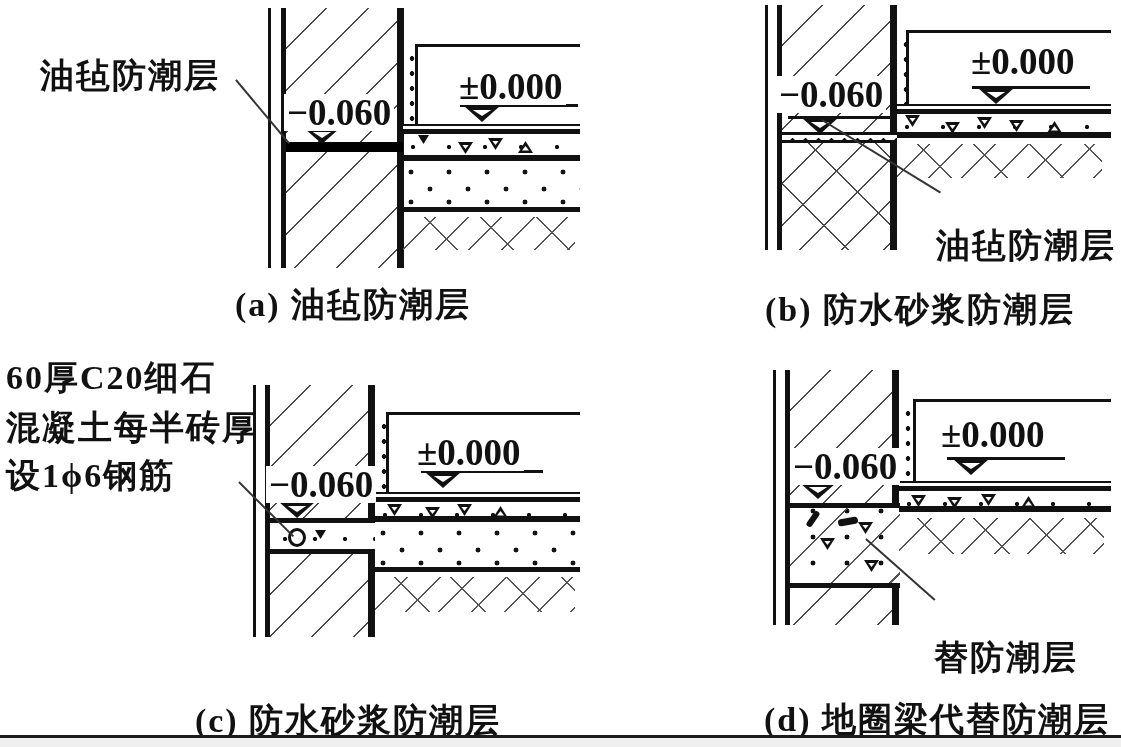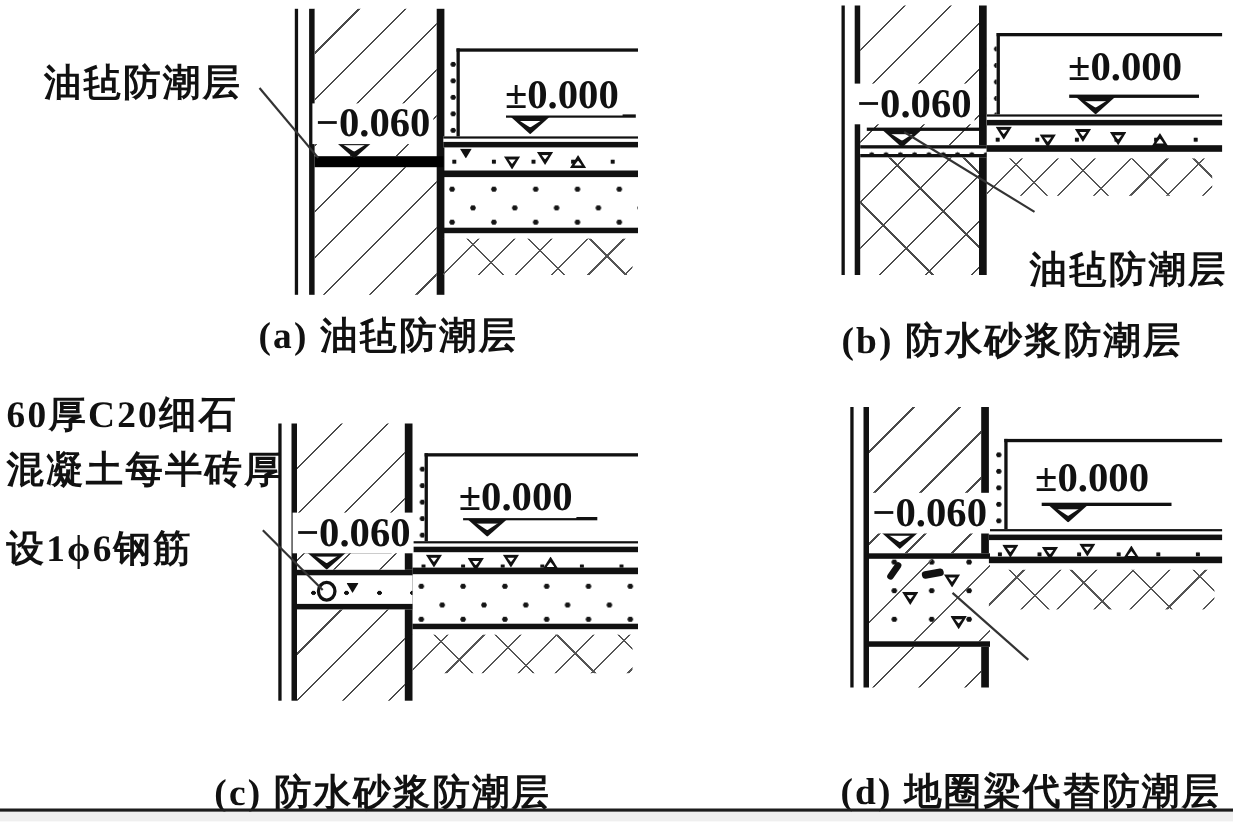--- a/index.html
+++ b/index.html
@@ -167,21 +167,21 @@
     <i class="tm" style="left:425px;top:472px"></i>
     <div class="elev" style="left:414px;top:434px">±0.000</div>
 
     <div class="hl" style="left:276px;top:500px;width:80px"></div>
     <i class="tm" style="left:279px;top:502px"></i>
     <div class="elev" style="left:266px;top:466px">−0.060</div>
 
     <div class="leader" style="left:239px;top:481px;width:77px;transform:rotate(45deg)"></div>
     <div class="ann" style="left:6px;top:358px">60厚C20细石</div>
     <div class="ann" style="left:6px;top:408px">混凝土每半砖厚</div>
-    <div class="ann" style="left:6px;top:480px">设1ϕ6钢筋</div>
+    <div class="ann" style="left:6px;top:456px">设1ϕ6钢筋</div>
     <div class="caption" style="left:173px;top:698px;width:350px">(c) 防水砂浆防潮层</div>
   </div>
 
   <div class="panel">
     <div class="vl thin" style="left:773px;top:370px;height:255px"></div>
     <div class="vl" style="left:785px;top:370px;height:255px"></div>
     <div class="hatch" style="left:790px;top:370px;width:102px;height:133px"></div>
     <div class="hatch" style="left:790px;top:588px;width:102px;height:37px"></div>
     <div class="vl wide" style="left:892px;top:370px;height:255px"></div>
     <div class="beam" style="left:790px;top:503px;width:110px;height:85px">
@@ -207,18 +207,19 @@
 
     <div class="hl" style="left:947px;top:457px;width:118px"></div>
     <i class="tm" style="left:953px;top:459px"></i>
     <div class="elev" style="left:938px;top:416px">±0.000</div>
 
     <div class="hl" style="left:795px;top:481px;width:92px"></div>
     <i class="tm" style="left:800px;top:483px"></i>
     <div class="elev" style="left:790px;top:448px">−0.060</div>
 
     <div class="leader" style="left:866px;top:538px;width:92px;transform:rotate(41.5deg)"></div>
+    <div class="ann" style="left:934px;top:638px">替防潮层</div>
     <div class="caption" style="left:764px;top:697px;width:340px">(d) 地圈梁代替防潮层</div>
   </div>
 
   <div class="botrule"></div>
   <div class="botband"></div>
 </div>
 
 </body></html>

